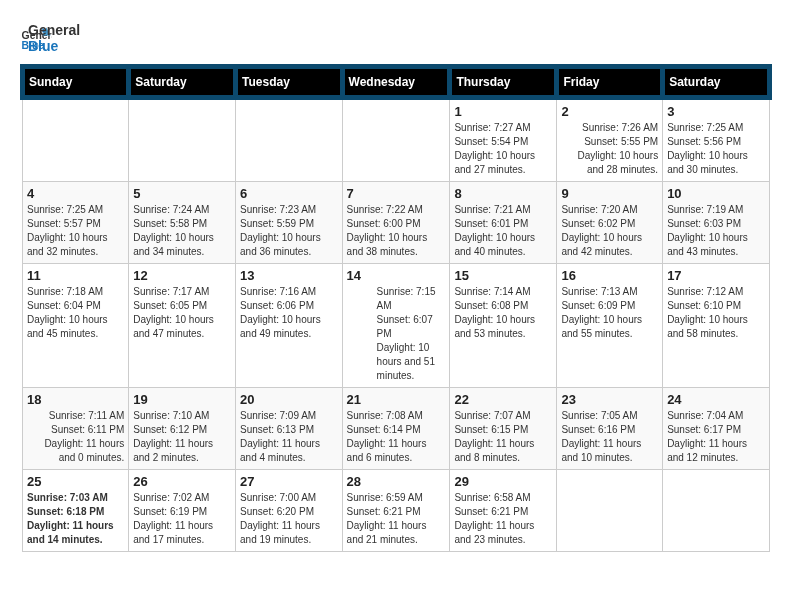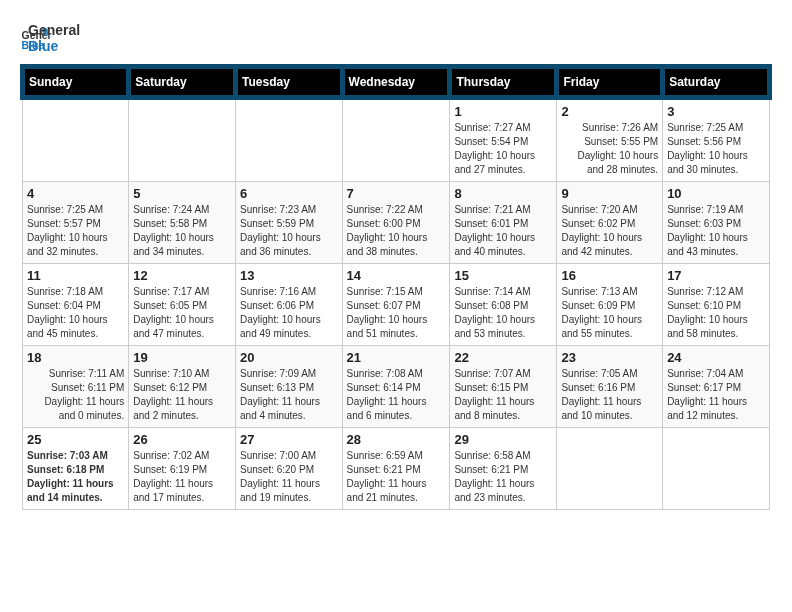--- a/index.html
+++ b/index.html
@@ -194,21 +194,21 @@
 Daylight: 10 hours and 47 minutes.</div>
         </td>
         <td>
           <span class="day-num">13</span>
           <div class="day-info" style="white-space: pre-line;">Sunrise: 7:16 AM
 Sunset: 6:06 PM
 Daylight: 10 hours and 49 minutes.</div>
         </td>
         <td>
           <span class="day-num">14</span>
-          <div class="day-info" style="white-space: pre-line;">Sunrise: 7:15 AM
+          <div class="day-info" style="white-space: pre-line; margin-left: 30px;">Sunrise: 7:15 AM
 Sunset: 6:07 PM
 Daylight: 10 hours and 51 minutes.</div>
         </td>
         <td>
           <span class="day-num">15</span>
           <div class="day-info" style="white-space: pre-line;">Sunrise: 7:14 AM
 Sunset: 6:08 PM
 Daylight: 10 hours and 53 minutes.</div>
         </td>
         <td>

